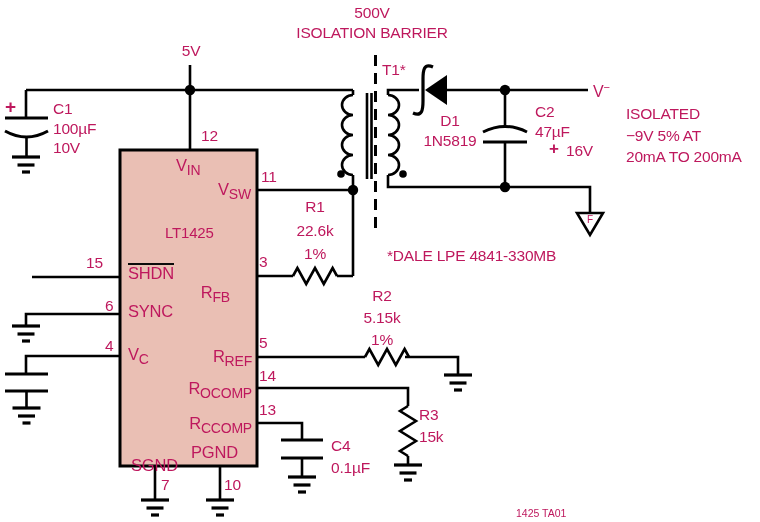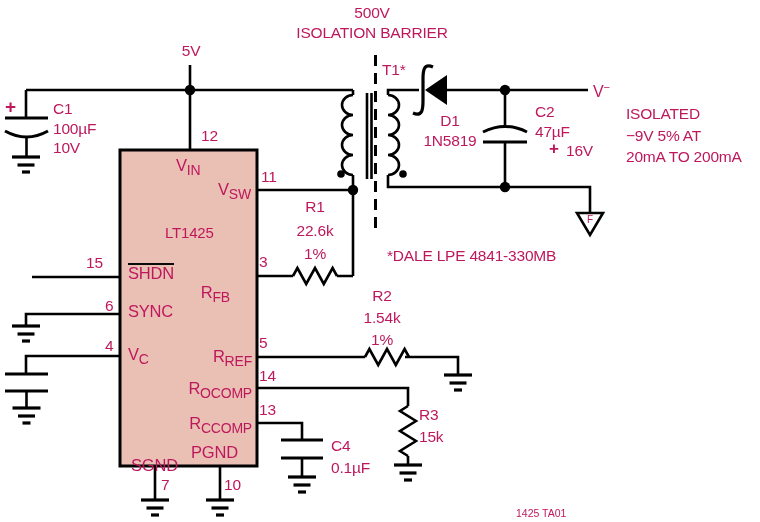--- a/index.html
+++ b/index.html
@@ -183,21 +183,21 @@
   <div class="lbl ctr blk lh235" style="left:285px;top:195px;width:60px;">
     <span>R1</span>
     <span>22.6k</span>
     <span>1%</span>
   </div>
 
   <span class="lbl" style="left:387px;top:246px;">*DALE LPE 4841-330MB</span>
 
   <div class="lbl ctr blk lh22" style="left:351px;top:285px;width:62px;">
     <span>R2</span>
-    <span>1.54k</span>
+    <span>5.15k</span>
     <span>1%</span>
   </div>
 
 
   <div class="lbl blk lh22" style="left:419px;top:404px;">
     <span>R3</span>
     <span>15k</span>
   </div>
 
   <div class="lbl blk lh21" style="left:331px;top:435px;">

